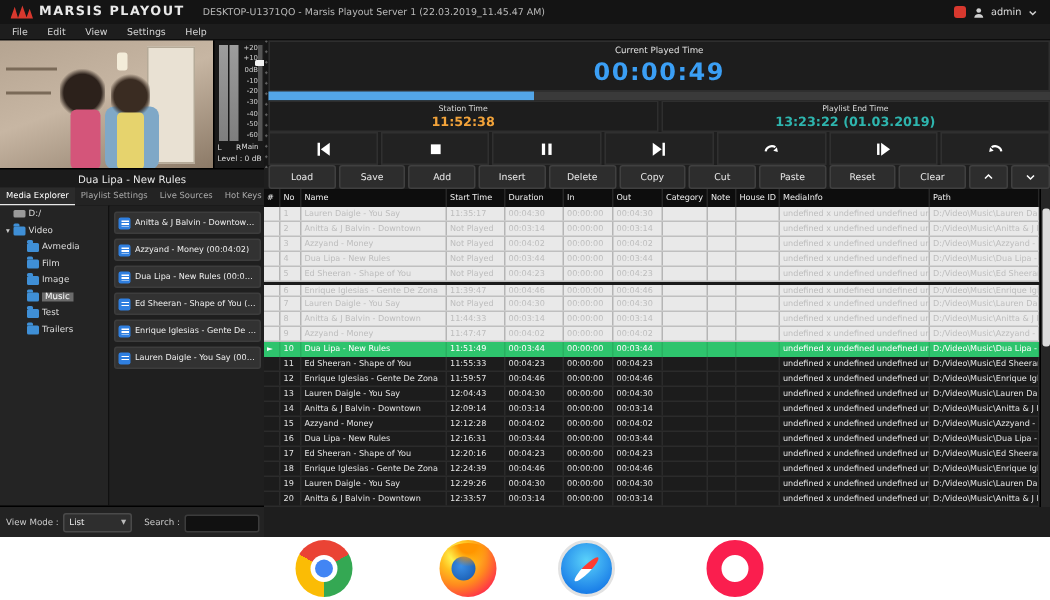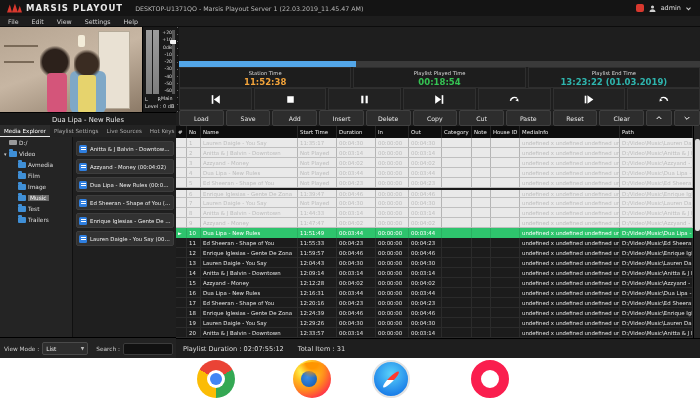--- a/index.html
+++ b/index.html
@@ -283,34 +283,34 @@
       <span>List</span>
       <span class="car">▼</span>
     </span>
     <span class="search-label">Search :</span>
     <input class="search-input" value="" style="">
   </div>
 
   <div class="abs splitter"></div>
 
   <div class="abs clockrow" id="clockrow">
+      <div class="clock">
+        <div class="lbl">Current Played Time</div>
+        <div class="val" style="color: rgb(59, 159, 245);">00:00:49</div>
+      </div>
     </div>
 
   <div class="abs progress">
     <div class="fill" id="progfill" style="width: 34%;"></div>
   </div>
 
   <div class="abs clockrow2" id="clockrow2">
       <div class="clock2">
         <div class="lbl">Station Time</div>
         <div class="val" style="color: rgb(242, 163, 58);">11:52:38</div>
-      </div>
-      <div class="clock2">
-        <div class="lbl">Playlist Played Time</div>
-        <div class="val" style="color: rgb(53, 195, 83);">00:18:54</div>
       </div>
       <div class="clock2">
         <div class="lbl">Playlist End Time</div>
         <div class="val" style="color: rgb(46, 181, 174);">13:23:22 (01.03.2019)</div>
       </div>
     </div>
 
   <div class="abs transport" id="transport">
       <div class="tbtn">
         <span style="display: flex;">
@@ -689,24 +689,20 @@
         <div class="pcell" style="width: 19px;"></div>
         <div class="pcell" style="width: 29px;"></div>
         <div class="pcell" style="width: 100px;">undefined x undefined undefined undefined undefinedCh</div>
         <div class="pcell" style="width: 73px;">D:/Video\Music\Anitta &amp; J Balvin - Downtown.mp4</div>
       </div>
     </div>
   <div class="abs vscroll">
     <div class="vthumb"></div>
   </div>
 
-  <div class="abs statusbar">
-    <span>Playlist Duration : 02:07:55:12</span>
-    <span>Total Item : 31</span>
-  </div>
 
   <div class="abs taskbar">
     <div class="bi bi-chrome"></div>
     <div class="bi bi-firefox"></div>
     <div class="bi bi-safari"></div>
     <div class="bi bi-opera"></div>
   </div>
 </div>
 
 </body></html>

